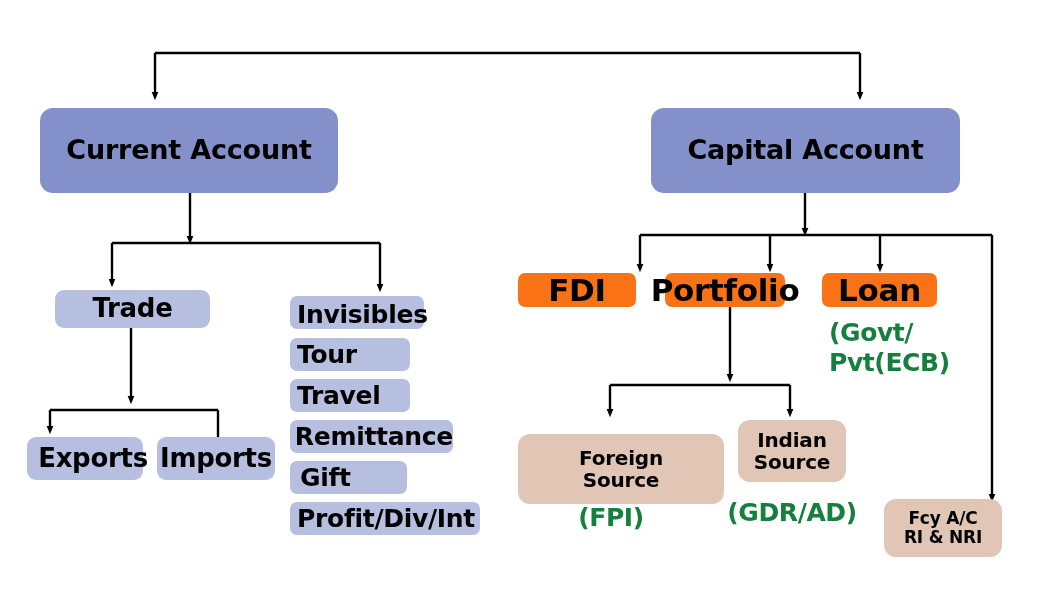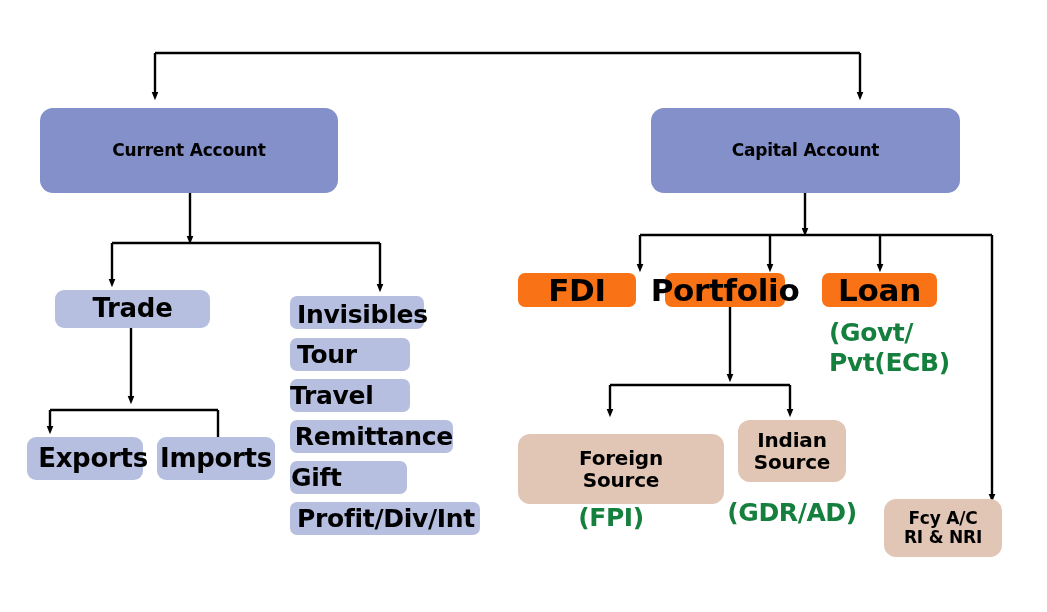--- a/index.html
+++ b/index.html
@@ -29,21 +29,21 @@
     align-items: center;
     justify-content: center;
     text-align: center;
     color: #000000;
     box-sizing: border-box;
     line-height: 1.12;
   }
   .lvl1 {
     background: #8390c9;
     border-radius: 13px;
-    font-size: 17px;
+    font-size: 27px;
     font-weight: 600;
     letter-spacing: -0.2px;
   }
   .blue-sub {
     background: #b7bfe0;
     border-radius: 7px;
     font-size: 25px;
     font-weight: 700;
     letter-spacing: -0.3px;
   }
@@ -149,29 +149,29 @@
   </div>
 
   <div class="node blue-sub" style="left:290px; top:296px; width:134px; height:33px; justify-content:flex-start; padding-left:7px;align-items:flex-end;">
     <span>Invisibles</span>
   </div>
 
   <div class="node blue-sub" style="left:290px; top:338px; width:120px; height:33px; justify-content:flex-start; padding-left:7px;">
     <span>Tour</span>
   </div>
 
-  <div class="node blue-sub" style="left:290px; top:379px; width:120px; height:33px; justify-content:flex-start; ">
+  <div class="node blue-sub" style="left:290px; top:379px; width:120px; height:33px; justify-content:flex-start; padding-left:7px;">
     <span>Travel</span>
   </div>
 
   <div class="node blue-sub" style="left:290px; top:420px; width:163px; height:33px; justify-content:flex-end; padding-left:7px;">
     <span>Remittance</span>
   </div>
 
-  <div class="node blue-sub" style="left:290px; top:461px; width:117px; height:33px; justify-content:flex-start; padding-left:1px;">
+  <div class="node blue-sub" style="left:290px; top:461px; width:117px; height:33px; justify-content:flex-start; padding-left:10px;">
     <span>Gift</span>
   </div>
 
   <div class="node blue-sub" style="left:290px; top:502px; width:190px; height:33px; justify-content:flex-start; padding-left:7px;">
     <span>Profit/Div/Int</span>
   </div>
 
   <div class="node tan-sub" style="left:518px; top:273px; width:118px; height:34px;">
     <span>FDI</span>
   </div>

